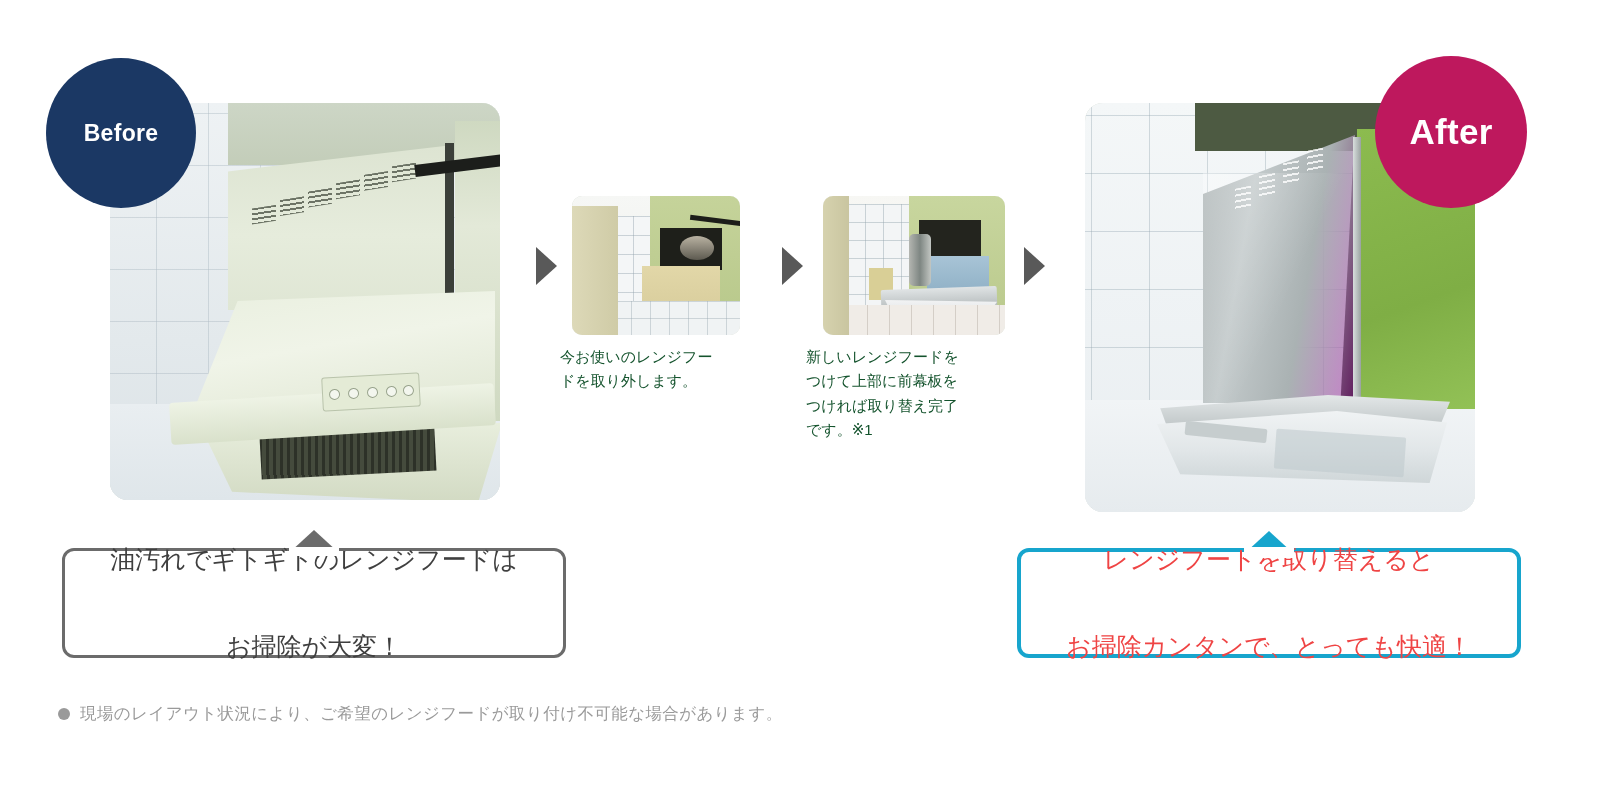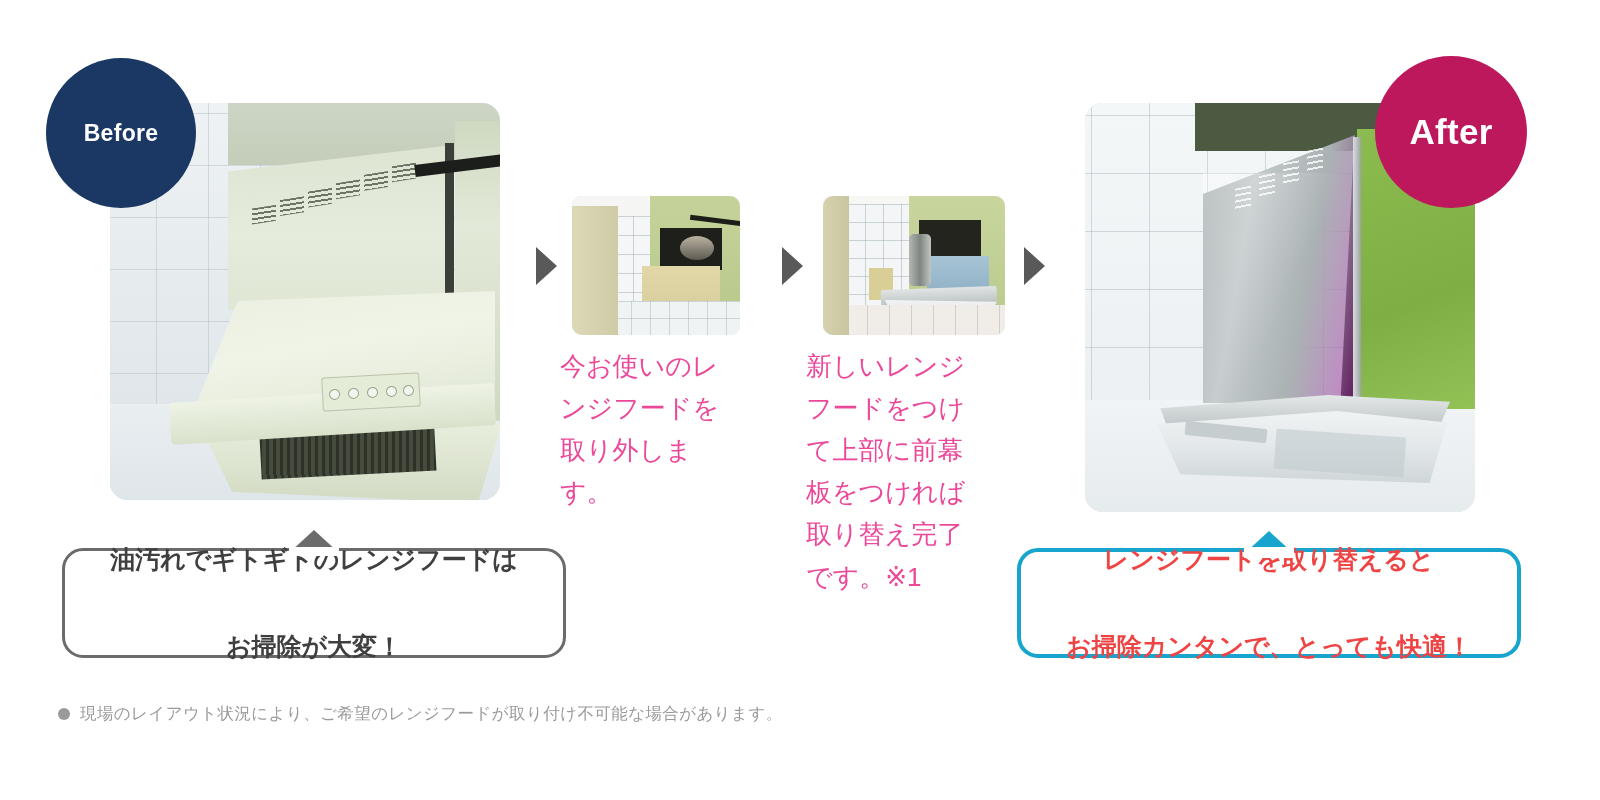--- a/index.html
+++ b/index.html
@@ -218,46 +218,46 @@
     position:absolute;left:1383px;top:432px;width:160px;height:160px;
     border-radius:50%;background:#fbdf72;color:#00a2c7;
     display:flex;flex-direction:column;align-items:center;justify-content:center;
     font-weight:700;font-size:19px;line-height:1.36;text-align:center;z-index:7;
   }
   #badge-note span{display:block;white-space:nowrap;}
 
   
   .step-caption{
     position:absolute;width:160px;
-    font-size:26px;line-height:1.62;color:#ec4899;
+    font-size:15px;line-height:1.62;color:#14532d;
     letter-spacing:0px;
   }
   #step-caption-1{left:560px;top:345px;}
   #step-caption-2{left:806px;top:345px;}
 
   
   .arrow{
     position:absolute;width:0;height:0;
     border-top:19px solid transparent;
     border-bottom:19px solid transparent;
     border-left:21px solid #595959;
   }
   #arrow-1{left:536px;top:247px;}
   #arrow-2{left:782px;top:247px;}
   #arrow-3{left:1024px;top:247px;}
 
   
   .callout{
     position:absolute;
     box-sizing:border-box;
-    border-radius:21px;
+    border-radius:12px;
     display:flex;flex-direction:column;
     align-items:center;justify-content:center;
     text-align:center;
-    font-weight:700;
+    font-weight:400;
     background:#ffffff;
     gap:48px;
   }
   .callout .tip{
     position:absolute;top:-21px;left:50%;transform:translateX(-50%);
     width:0;height:0;
     border-left:24px solid transparent;
     border-right:24px solid transparent;
   }
   .callout .tip-cover{

